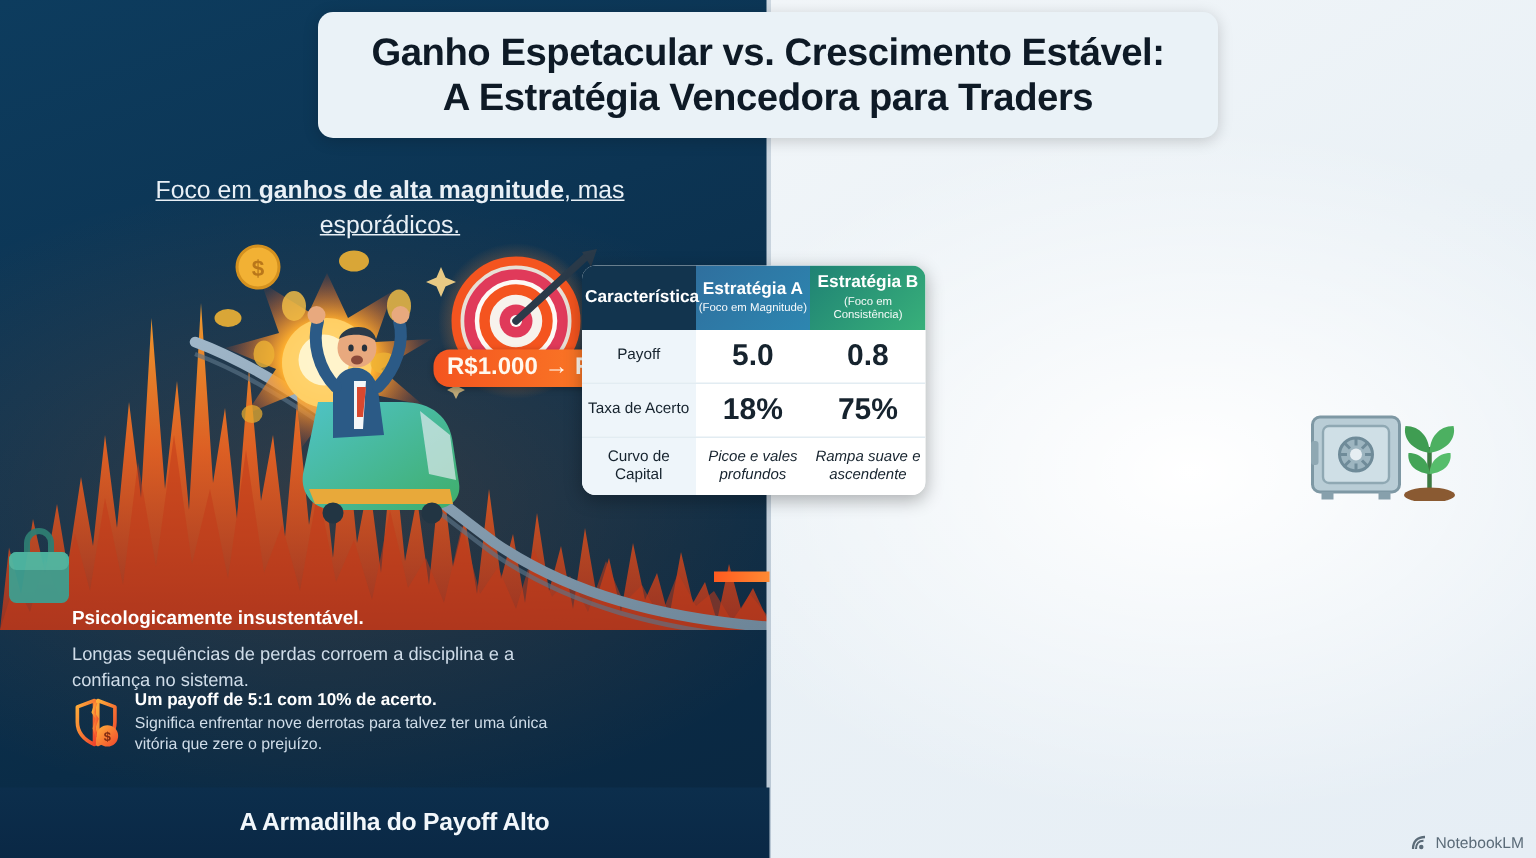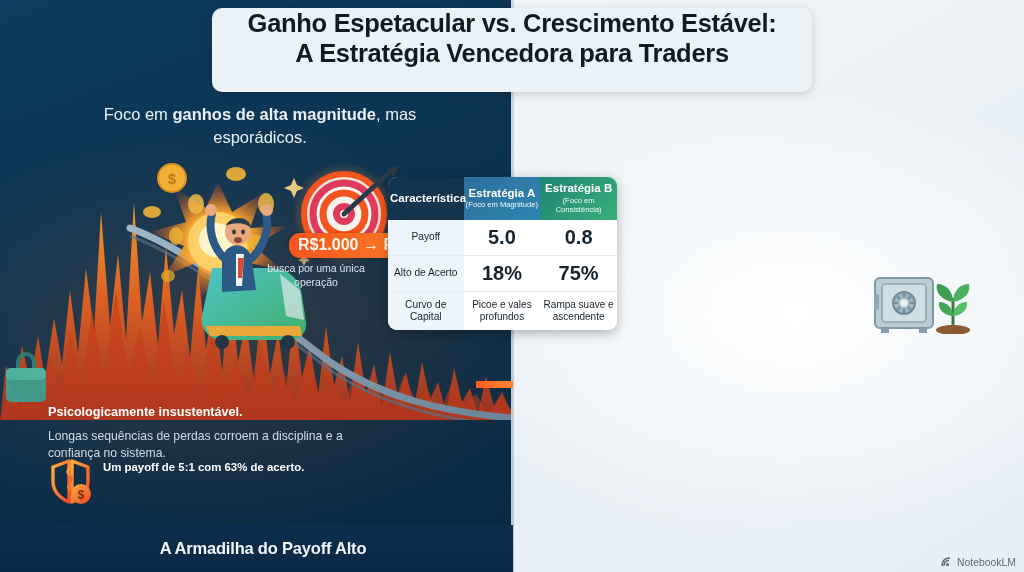--- a/index.html
+++ b/index.html
@@ -39,42 +39,42 @@
     background: linear-gradient(90deg, #ff5a1f, #ff8a33);
     z-index: 31;
   }
 
   
   .title-card {
     position: absolute; left: 212px; top: 8px; width: 600px; height: 84px;
     background: #eaf2f7;
     border-radius: 10px;
     display: flex; flex-direction: column;
-    align-items: center; 
+    align-items: center; justify-content: center;
     z-index: 40;
     box-shadow: 0 2px 10px rgba(0,0,0,0.18);
   }
   .title-line {
     color: #0e1a26;
     font-weight: bold;
     font-size: 25.5px;
     letter-spacing: -0.3px;
     line-height: 1.18;
     text-align: center;
     white-space: nowrap;
   }
 
   
   .subtitle {
     position: absolute; text-align: center;
     font-size: 16.5px; line-height: 1.38;
     z-index: 25;
   }
   .subtitle b { font-weight: bold; }
-  .sub-left { left: 60px; top: 103px; width: 400px; color: #e9f0f6; }
+  .sub-left { left: 60px; top: 116px; width: 400px; color: #e9f0f6; text-decoration: underline; }
 
   
   .left-art { position: absolute; left: 0; top: 150px; width: 513px; height: 270px; z-index: 10; }
 
   
   .callout {
     position: absolute; left: 257px; top: 233px; width: 118px;
     z-index: 26; text-align: center;
   }
   .callout-pill {
@@ -134,20 +134,21 @@
   .td-val {
     font-size: 20px; font-weight: bold;
     padding: 6px 2px;
     background: #ffffff;
   }
   .td-txt {
     font-size: 10px; line-height: 1.2;
     padding: 5px 3px;
     background: #ffffff;
     color: #22313e;
+    font-style: italic;
   }
 
   
   .blk { position: absolute; z-index: 25; }
   .blk-left-1 { left: 48px; top: 404px; width: 300px; }
   .blk-left-1 .hd { color: #ffffff; font-weight: bold; font-size: 12.6px; line-height: 1.3; }
   .blk-left-1 .bd { color: #cfdce8; font-size: 12.2px; line-height: 1.33; margin-top: 8px; }
 
   .blk-left-2 { left: 48px; top: 458px; width: 330px; display: flex; gap: 9px; }
   .blk-left-2 .bodytxt { padding-top: 2px; }
@@ -289,21 +290,20 @@
         <path d="M18 218 v-6 a8 8 0 0 1 16 0 v6" stroke="#2e7d72" stroke-width="4" fill="none"></path>
       </g>
     </svg>
 
     <div class="subtitle sub-left">
       <span>Foco em </span><b>ganhos de alta magnitude</b><span>, mas esporádicos.</span>
     </div>
 
     <div class="callout">
       <div class="callout-pill">R$1.000 → R$5.000</div>
-      <div class="callout-sub">busca por uma única operação</div>
     </div>
 
     <div class="blk blk-left-1">
       <div class="hd">Psicologicamente insustentável.</div>
       <div class="bd">Longas sequências de perdas corroem a disciplina e a confiança no sistema.</div>
     </div>
 
     <div class="blk blk-left-2">
       <svg width="46" height="48" viewBox="0 0 46 48">
         <defs>
@@ -312,21 +312,22 @@
             <stop offset="100%" stop-color="#f0452c"></stop>
           </linearGradient>
         </defs>
         <path d="M21 3 L5 9 v14 c0 10 7 17 16 21 V3 Z" fill="none" stroke="url(#shGrad)" stroke-width="3.4" stroke-linejoin="round"></path>
         <path d="M24 3 L40 9 v14 c0 10 -7 17 -16 21 V3 Z" fill="none" stroke="url(#shGrad)" stroke-width="3.4" stroke-linejoin="round"></path>
         <path d="M22.5 5 l-3 9 l4 6 l-3 9 l3 8" stroke="url(#shGrad)" stroke-width="2.6" fill="none" stroke-linejoin="round"></path>
         <circle cx="33" cy="36" r="10" fill="url(#shGrad)"></circle>
         <text x="33" y="41" font-size="12" font-weight="bold" fill="#7d2a12" text-anchor="middle" font-family="Liberation Sans, sans-serif">$</text>
       </svg>
       <div class="bodytxt">
-        <div class="hd">Um payoff de 5:1 com 63% de acerto.</div>
+        <div class="hd">Um payoff de 5:1 com 10% de acerto.</div>
+        <div class="bd">Significa enfrentar nove derrotas para talvez ter uma única vitória que zere o prejuízo.</div>
       </div>
     </div>
 
     <div class="footer footer-left">
       <span>A Armadilha do Payoff Alto</span>
     </div>
   </div>
 
   <div class="half half-right">
 
@@ -384,21 +385,21 @@
           </th>
         </tr>
       </thead>
       <tbody>
         <tr>
           <td class="td-feat">Payoff</td>
           <td class="td-val">5.0</td>
           <td class="td-val">0.8</td>
         </tr>
         <tr>
-          <td class="td-feat">Alto de Acerto</td>
+          <td class="td-feat">Taxa de Acerto</td>
           <td class="td-val">18%</td>
           <td class="td-val">75%</td>
         </tr>
         <tr>
           <td class="td-feat">Curvo de Capital</td>
           <td class="td-txt">Picoe e vales profundos</td>
           <td class="td-txt">Rampa suave e ascendente</td>
         </tr>
       </tbody>
     </table>

